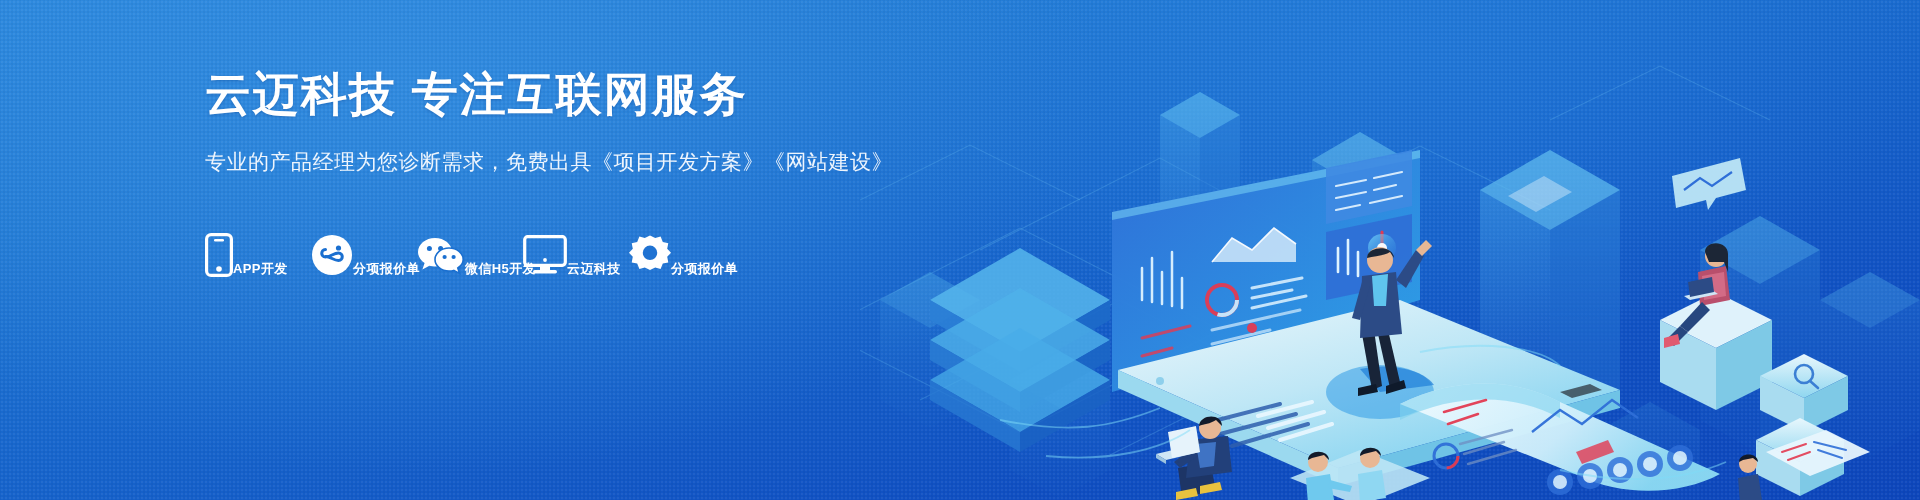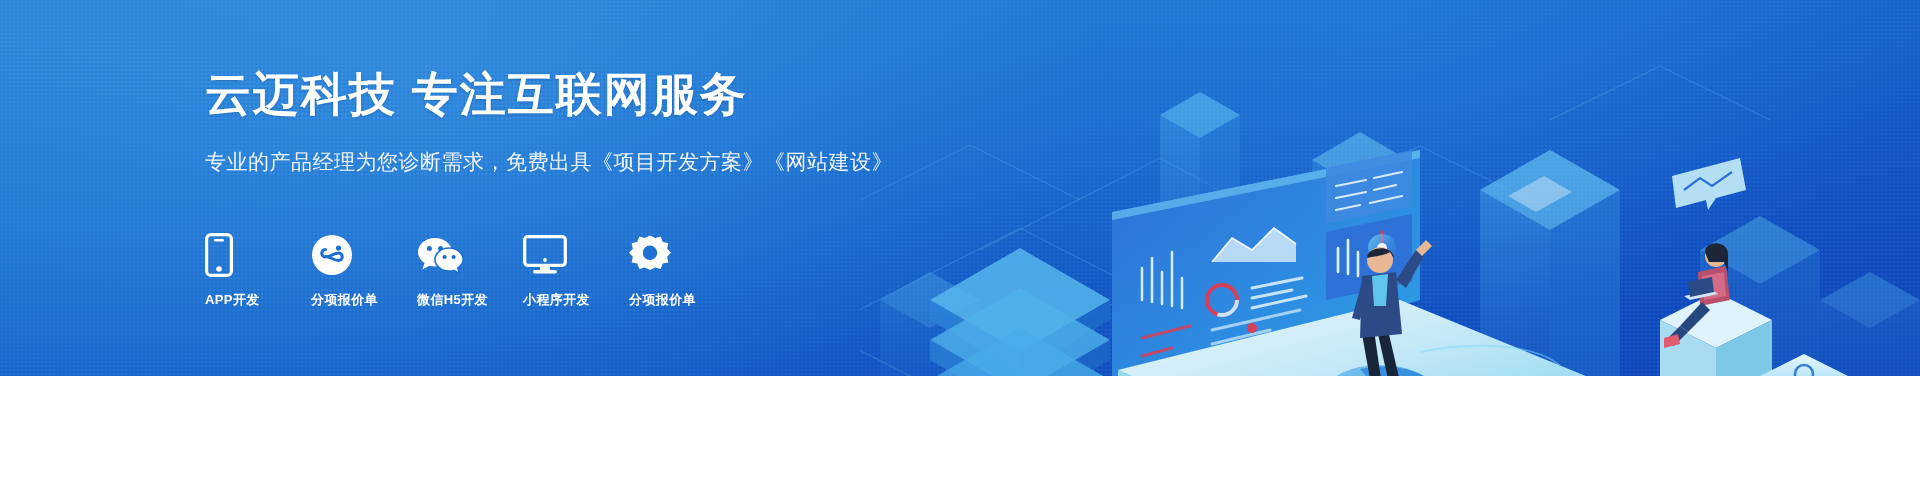--- a/index.html
+++ b/index.html
@@ -4,21 +4,21 @@
 <title>Banner</title>
 <style>
   * { box-sizing: border-box; margin: 0; padding: 0; }
   html, body {
     width: 1920px; height: 500px;
     overflow: hidden;
     font-family: "Liberation Sans", "DejaVu Sans", sans-serif;
   }
   .banner {
     position: relative;
-    width: 1920px; height: 376px;
+    width: 1920px; height: 500px;
     overflow: hidden;
     background:
       radial-gradient(ellipse 1100px 620px at 22% 18%, rgba(60,150,230,0.55) 0%, rgba(60,150,230,0) 62%),
       radial-gradient(ellipse 900px 520px at 72% 8%, rgba(40,130,225,0.45) 0%, rgba(40,130,225,0) 60%),
       linear-gradient(168deg, #2a86dc 0%, #2179d4 26%, #1765cc 52%, #104fc2 78%, #0d46bb 100%);
     text-decoration: underline;
   }
   
   .banner::before {
     content: "";
@@ -63,22 +63,22 @@
     position: absolute;
     left: 205px; top: 232px;
     z-index: 6;
     display: flex;
     align-items: flex-start;
     gap: 26px;
   }
   .service {
     width: 80px;
     display: flex;
-    flex-direction: column;
-    align-items: flex-start;
+    flex-direction: row;
+    align-items: flex-end;
     cursor: pointer;
   }
   .service .glyph {
     height: 46px;
     display: flex;
     align-items: center;
     justify-content: center;
   }
   .service .glyph svg { display: block; }
   .service .cap {
@@ -493,21 +493,21 @@
 
     <div class="service">
       <span class="glyph">
         <svg width="44" height="40" viewBox="0 0 44 40">
           <rect x="1.7" y="1.7" width="40.6" height="28.6" rx="3" ry="3" fill="none" stroke="#ffffff" stroke-width="3.2"></rect>
           <circle cx="22" cy="25" r="1.9" fill="#ffffff"></circle>
           <rect x="17" y="31" width="10" height="4.2" fill="#ffffff"></rect>
           <rect x="10" y="35" width="24" height="3.4" rx="1.7" fill="#ffffff"></rect>
         </svg>
       </span>
-      <span class="cap">小程序开发</span>
+      <span class="cap">云迈科技</span>
     </div>
 
     <div class="service">
       <span class="glyph">
         <svg width="42" height="42" viewBox="0 0 42 42">
           <path d="M21 1.5 L26.2 4.1 L31.6 2.6 L33.8 8 L39.3 9.2 L38.2 14.8 L42 18.8 L38.2 22.8
                    L39.3 28.4 L33.8 29.6 L31.6 35 L26.2 33.5 L21 36.1 L15.8 33.5 L10.4 35 L8.2 29.6
                    L2.7 28.4 L3.8 22.8 L0 18.8 L3.8 14.8 L2.7 9.2 L8.2 8 L10.4 2.6 L15.8 4.1 Z" fill="#ffffff"></path>
           <circle cx="21" cy="18.8" r="7.2" fill="#1f72d2"></circle>
         </svg>

